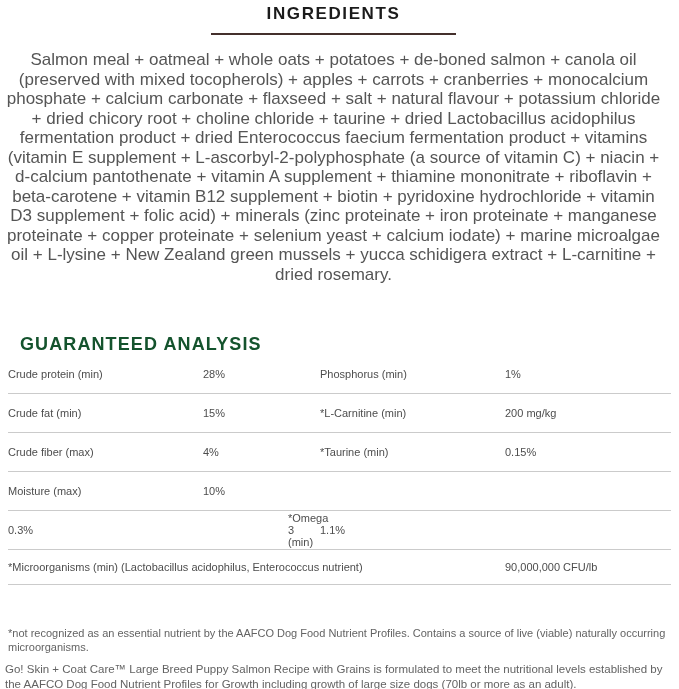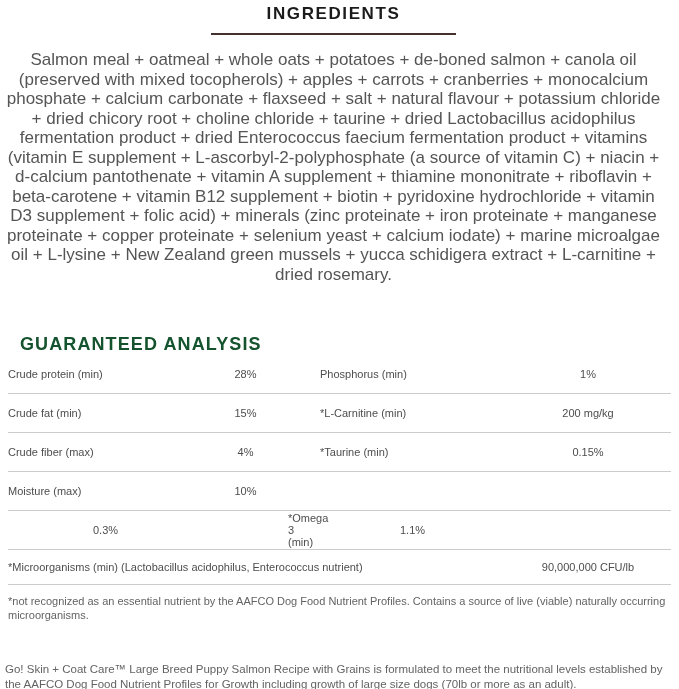--- a/index.html
+++ b/index.html
@@ -67,24 +67,24 @@
     height: 38px;
     border-bottom: 1px solid #cbcbcb;
     font-size: 11px;
     color: #4d4d4d;
   }
   .arow.full {
     grid-template-columns: 1fr 166px;
     height: 34px;
   }
   .cell-label { text-align: left; }
-  .cell-value { text-align: center; }
+  .cell-value { text-align: left; }
   .footnote {
     position: absolute;
-    top: 594px;
+    top: 626px;
     left: 8px;
     width: 666px;
     margin: 0;
     font-size: 11px;
     line-height: 14px;
     color: #636363;
   }
   .formulation-note {
     position: absolute;
     top: 662px;

